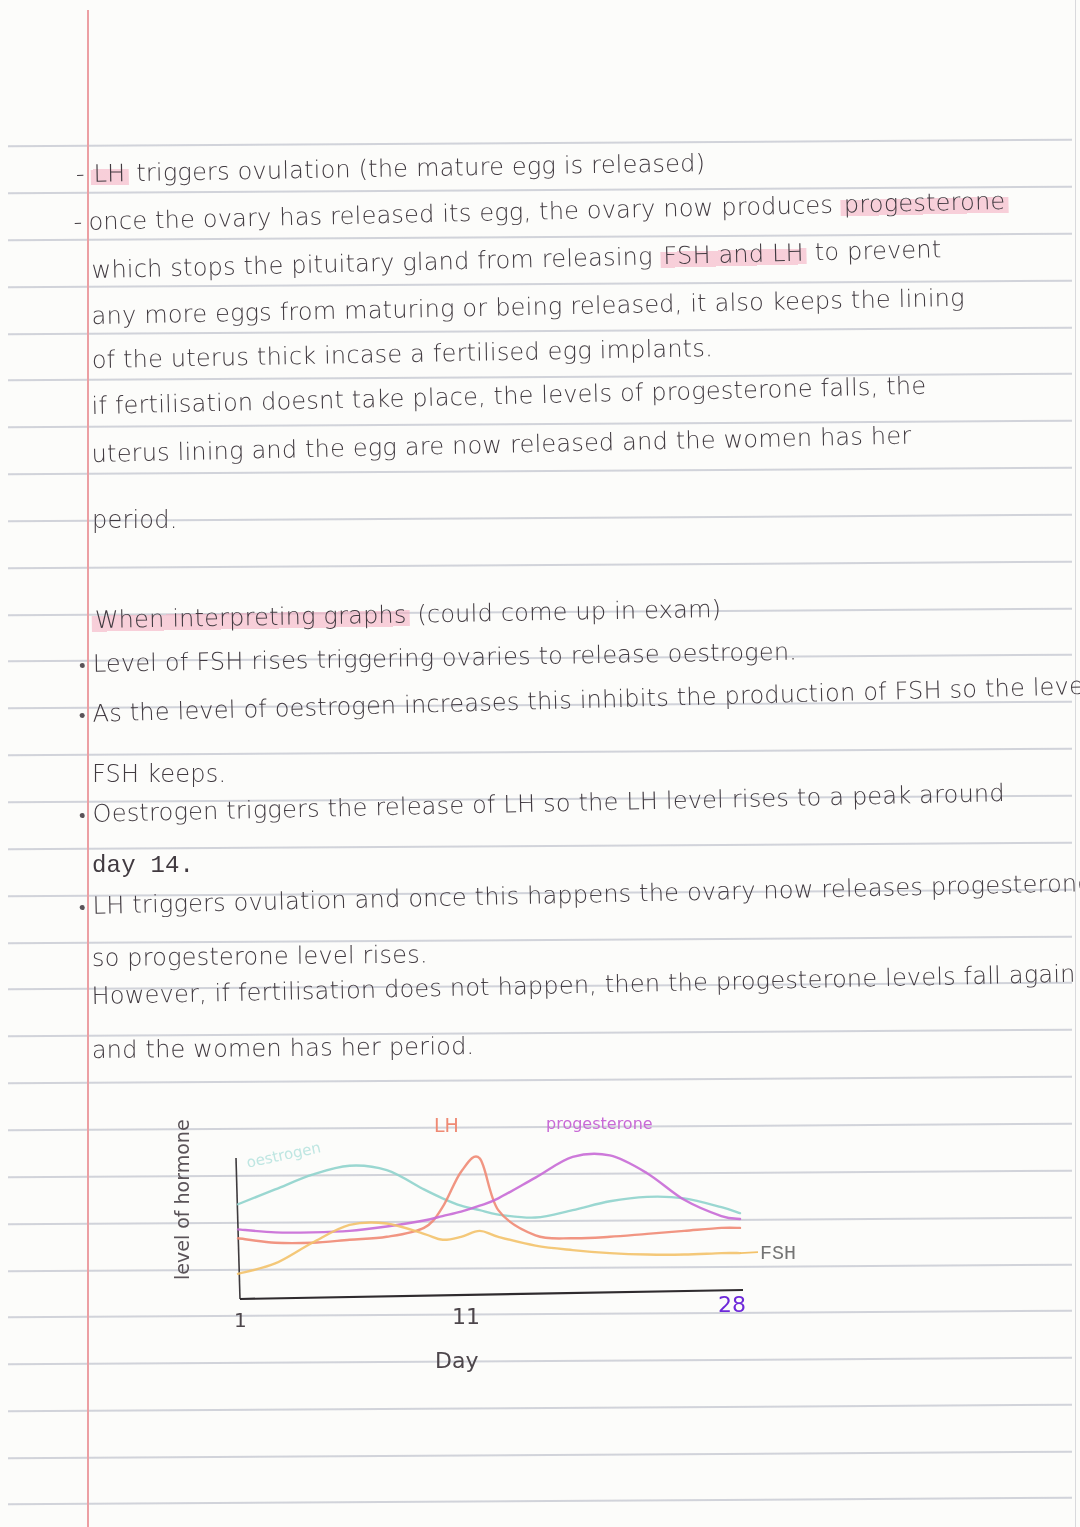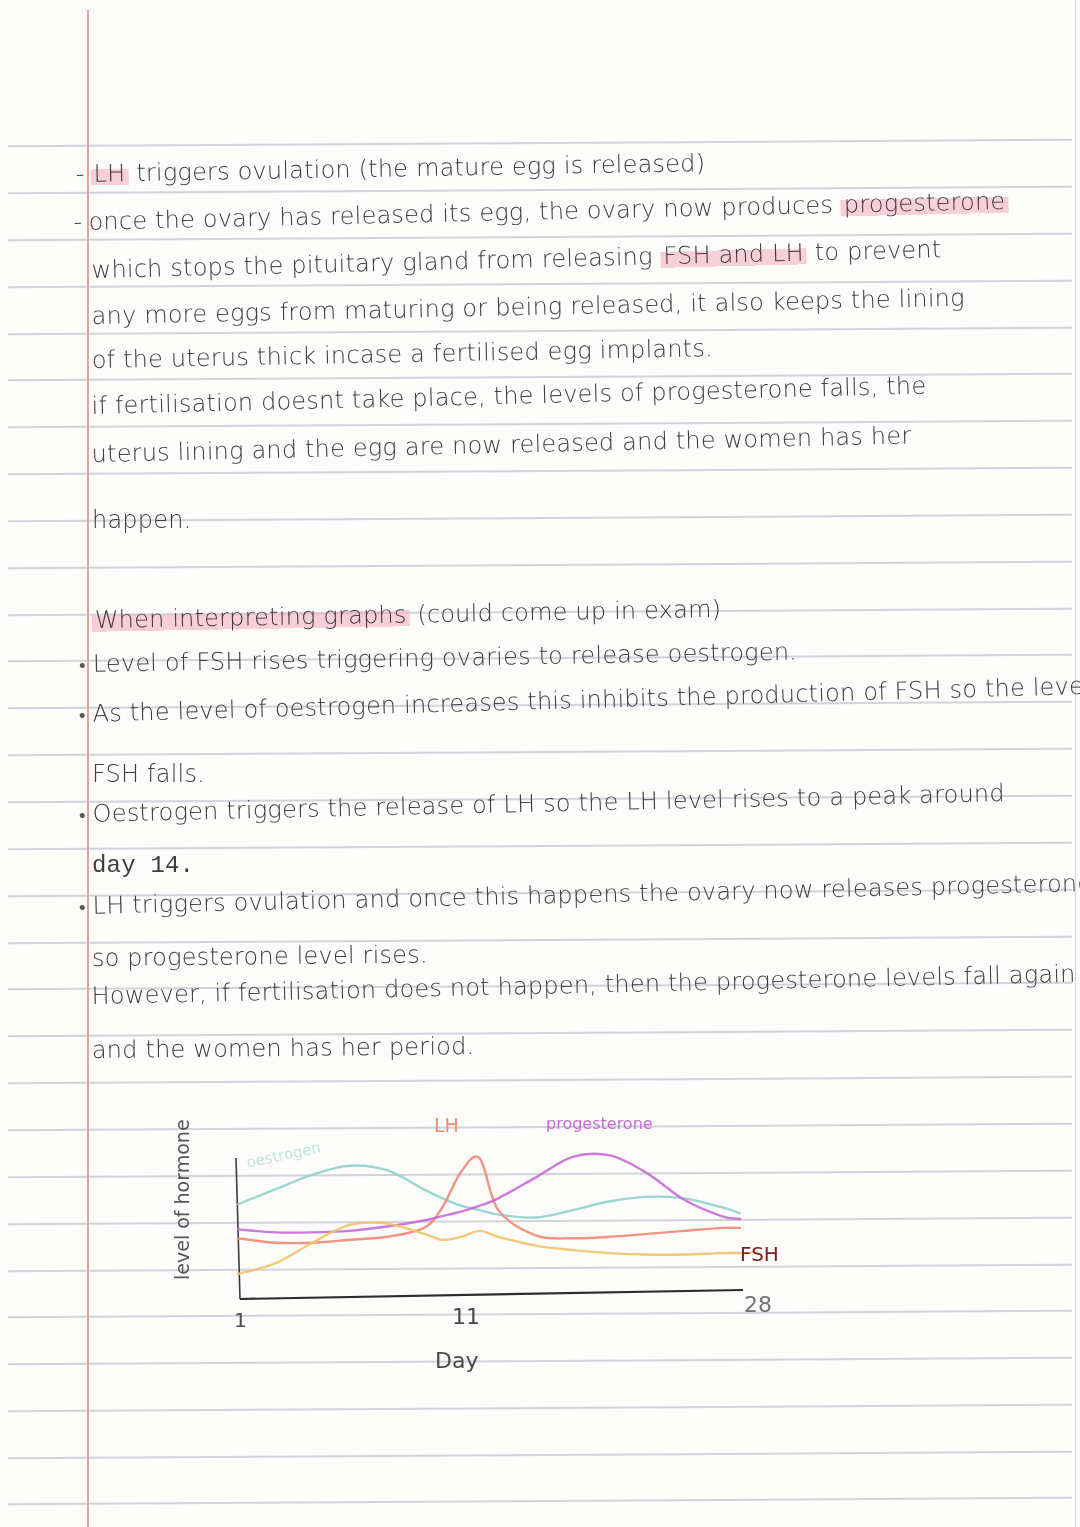--- a/index.html
+++ b/index.html
@@ -129,30 +129,30 @@
   <div class="right-curl"></div>
 
   <div id="section1">
       <div class="line-text" style="left: 76px; top: 160px; transform: rotate(-1deg);"><span class="dash">-</span><span class="hl">LH</span><span> triggers ovulation (the mature egg is released)</span></div>
       <div class="line-text" style="left: 74px; top: 208px; transform: rotate(-1.3deg);"><span class="dash">-</span><span>once the ovary has released its egg, the ovary now produces </span><span class="hl">progesterone</span></div>
       <div class="line-text" style="left: 92px; top: 256px; transform: rotate(-1.4deg);"><span>which stops the pituitary gland from releasing </span><span class="hl">FSH and LH</span><span> to prevent</span></div>
       <div class="line-text" style="left: 92px; top: 302px; transform: rotate(-1.2deg);"><span>any more eggs from maturing or being released, it also keeps the lining</span></div>
       <div class="line-text" style="left: 92px; top: 346px; transform: rotate(-1.1deg);"><span>of the uterus thick incase a fertilised egg implants.</span></div>
       <div class="line-text" style="left: 92px; top: 392px; transform: rotate(-1.4deg);"><span>if fertilisation doesnt take place, the levels of progesterone falls, the</span></div>
       <div class="line-text" style="left: 92px; top: 440px; transform: rotate(-1.3deg);"><span>uterus lining and the egg are now released and the women has her</span></div>
-      <div class="line-text" style="left: 92px; top: 506px; transform: rotate(0deg);"><span>happen.</span></div>
+      <div class="line-text" style="left: 92px; top: 506px; transform: rotate(0deg);"><span>period.</span></div>
     </div>
 
   <div class="line-text" style="left:92px; top:606px; transform: rotate(-1deg);">
     <span class="hl">When interpreting graphs</span><span> (could come up in exam)</span>
   </div>
   <div id="section2">
       <div class="line-text" style="left: 80px; top: 650px; transform: rotate(-1deg);"><span class="bullet-dot"></span><span>Level of FSH rises triggering ovaries to release oestrogen.</span></div>
       <div class="line-text" style="left: 80px; top: 700px; transform: rotate(-1.6deg);"><span class="bullet-dot"></span><span>As the level of oestrogen increases this inhibits the production of FSH so the level of</span></div>
-      <div class="line-text" style="left: 92px; top: 760px; transform: rotate(0deg);"><span>FSH falls.</span></div>
+      <div class="line-text" style="left: 92px; top: 760px; transform: rotate(0deg);"><span>FSH keeps.</span></div>
       <div class="line-text" style="left: 80px; top: 800px; transform: rotate(-1.3deg);"><span class="bullet-dot"></span><span>Oestrogen triggers the release of LH so the LH level rises to a peak around</span></div>
       <div class="line-text" style="left: 92px; top: 852px; transform: rotate(0deg); font-family: Liberation Mono, monospace;"><span>day 14.</span></div>
       <div class="line-text" style="left: 80px; top: 892px; transform: rotate(-1.3deg);"><span class="bullet-dot"></span><span>LH triggers ovulation and once this happens the ovary now releases progesterone</span></div>
       <div class="line-text" style="left: 92px; top: 944px; transform: rotate(-0.6deg);"><span>so progesterone level rises.</span></div>
       <div class="line-text" style="left: 92px; top: 982px; transform: rotate(-1.3deg);"><span>However, if fertilisation does not happen, then the progesterone levels fall again</span></div>
       <div class="line-text" style="left: 92px; top: 1036px; transform: rotate(-0.6deg);"><span>and the women has her period.</span></div>
     </div>
 
   <div class="chart-wrap">
     <svg id="chart-svg" width="700" height="300">
@@ -161,20 +161,20 @@
         <path d="M 88 104.24 C 94.19753086419753 101.77333333333333, 112.79012345679013 94.37333333333333, 125.18518518518519 89.44 C 137.58024691358025 84.50666666666666, 149.97530864197532 78.58666666666667, 162.37037037037038 74.64 C 174.76543209876544 70.69333333333333, 187.16049382716048 66.49999999999999, 199.55555555555554 65.75999999999999 C 211.9506172839506 65.02, 224.34567901234567 66.25333333333333, 236.74074074074073 70.2 C 249.1358024691358 74.14666666666668, 264.6296296296296 84.75333333333333, 273.9259259259259 89.44 C 283.22222222222223 94.12666666666667, 286.32098765432096 95.60666666666667, 292.5185185185185 98.32000000000001 C 298.716049382716 101.03333333333335, 304.91358024691357 103.74666666666667, 311.1111111111111 105.72 C 317.3086419753086 107.69333333333333, 323.5061728395062 108.68, 329.7037037037037 110.16000000000001 C 335.9012345679012 111.64000000000001, 339 113.36666666666666, 348.2962962962963 114.6 C 357.5925925925926 115.83333333333333, 373.08641975308643 118.3, 385.48148148148147 117.56 C 397.8765432098765 116.82000000000001, 410.2716049382716 112.87333333333335, 422.66666666666663 110.16000000000001 C 435.06172839506166 107.44666666666667, 447.4567901234568 103.5, 459.85185185185185 101.28 C 472.2469135802469 99.06, 484.641975308642 97.33333333333331, 497.037037037037 96.83999999999999 C 509.43209876543204 96.34666666666666, 521.8271604938271 96.59333333333333, 534.2222222222222 98.32000000000001 C 546.6172839506172 100.04666666666668, 562.1111111111111 104.73333333333333, 571.4074074074074 107.2 C 580.7037037037037 109.66666666666667, 586.9012345679013 112.13333333333334, 590 113.12" stroke="#8fd3cc" stroke-width="2.4" fill="none" stroke-linecap="round" opacity="0.9"></path>
         <path d="M 88 138.28 C 94.19753086419753 139.02, 112.79012345679013 141.98, 125.18518518518519 142.72 C 137.58024691358025 143.46, 149.97530864197532 143.21333333333334, 162.37037037037038 142.72 C 174.76543209876544 142.22666666666666, 187.16049382716048 140.74666666666667, 199.55555555555554 139.76 C 211.9506172839506 138.7733333333333, 224.34567901234567 138.77333333333334, 236.74074074074073 136.8 C 249.1358024691358 134.82666666666668, 264.6296296296296 132.85333333333332, 273.9259259259259 127.92 C 283.22222222222223 122.98666666666666, 286.32098765432096 116.57333333333334, 292.5185185185185 107.2 C 298.716049382716 97.82666666666667, 304.91358024691357 79.82, 311.1111111111111 71.67999999999999 C 317.3086419753086 63.53999999999999, 323.5061728395062 51.94666666666665, 329.7037037037037 58.359999999999985 C 335.9012345679012 64.77333333333333, 339 97.33333333333334, 348.2962962962963 110.16000000000001 C 357.5925925925926 122.98666666666668, 373.08641975308643 130.63333333333333, 385.48148148148147 135.32 C 397.8765432098765 140.00666666666666, 410.2716049382716 138.03333333333333, 422.66666666666663 138.28 C 435.06172839506166 138.52666666666667, 447.4567901234568 137.54000000000002, 459.85185185185185 136.8 C 472.2469135802469 136.06, 484.641975308642 134.82666666666668, 497.037037037037 133.84 C 509.43209876543204 132.85333333333332, 521.8271604938271 131.86666666666667, 534.2222222222222 130.88 C 546.6172839506172 129.89333333333332, 562.1111111111111 128.41333333333333, 571.4074074074074 127.92 C 580.7037037037037 127.42666666666668, 586.9012345679013 127.92, 590 127.92" stroke="#ef8a74" stroke-width="2.4" fill="none" stroke-linecap="round" opacity="0.9"></path>
         <path d="M 88 129.39999999999998 C 94.19753086419753 129.89333333333332, 112.79012345679013 131.86666666666667, 125.18518518518519 132.36 C 137.58024691358025 132.85333333333335, 149.97530864197532 132.60666666666668, 162.37037037037038 132.36 C 174.76543209876544 132.11333333333334, 187.16049382716048 131.86666666666667, 199.55555555555554 130.88 C 211.9506172839506 129.89333333333332, 224.34567901234567 128.16666666666666, 236.74074074074073 126.44 C 249.1358024691358 124.71333333333334, 264.6296296296296 122.24666666666667, 273.9259259259259 120.52 C 283.22222222222223 118.79333333333332, 286.32098765432096 117.56, 292.5185185185185 116.08 C 298.716049382716 114.6, 304.91358024691357 113.36666666666665, 311.1111111111111 111.63999999999999 C 317.3086419753086 109.91333333333333, 323.5061728395062 107.94, 329.7037037037037 105.72 C 335.9012345679012 103.5, 339 103.00666666666667, 348.2962962962963 98.32000000000001 C 357.5925925925926 93.63333333333334, 373.08641975308643 84.50666666666666, 385.48148148148147 77.6 C 397.8765432098765 70.69333333333333, 410.2716049382716 60.57999999999999, 422.66666666666663 56.879999999999995 C 435.06172839506166 53.18, 447.4567901234568 52.686666666666675, 459.85185185185185 55.400000000000006 C 472.2469135802469 58.11333333333334, 484.641975308642 65.75999999999999, 497.037037037037 73.16 C 509.43209876543204 80.56, 521.8271604938271 92.64666666666666, 534.2222222222222 99.8 C 546.6172839506172 106.95333333333333, 562.1111111111111 112.87333333333333, 571.4074074074074 116.08 C 580.7037037037037 119.28666666666666, 586.9012345679013 118.54666666666665, 590 119.03999999999999" stroke="#c86ad6" stroke-width="2.4" fill="none" stroke-linecap="round" opacity="0.9"></path>
         <path d="M 88 173.8 C 94.19753086419753 172.07333333333335, 112.79012345679013 168.62, 125.18518518518519 163.44 C 137.58024691358025 158.26, 149.97530864197532 149.13333333333333, 162.37037037037038 142.72 C 174.76543209876544 136.30666666666667, 187.16049382716048 128.16666666666669, 199.55555555555554 124.96000000000001 C 211.9506172839506 121.75333333333334, 224.34567901234567 121.99999999999999, 236.74074074074073 123.47999999999999 C 249.1358024691358 124.96, 264.6296296296296 131.12666666666667, 273.9259259259259 133.84 C 283.22222222222223 136.55333333333334, 286.32098765432096 139.26666666666665, 292.5185185185185 139.76 C 298.716049382716 140.25333333333333, 304.91358024691357 138.28, 311.1111111111111 136.8 C 317.3086419753086 135.32000000000002, 323.5061728395062 130.88, 329.7037037037037 130.88 C 335.9012345679012 130.88, 339 134.33333333333334, 348.2962962962963 136.8 C 357.5925925925926 139.26666666666668, 373.08641975308643 143.46, 385.48148148148147 145.68 C 397.8765432098765 147.9, 410.2716049382716 148.88666666666666, 422.66666666666663 150.12 C 435.06172839506166 151.35333333333335, 447.4567901234568 152.34, 459.85185185185185 153.08 C 472.2469135802469 153.82000000000002, 484.641975308642 154.31333333333333, 497.037037037037 154.56 C 509.43209876543204 154.80666666666667, 521.8271604938271 154.80666666666667, 534.2222222222222 154.56 C 546.6172839506172 154.31333333333333, 562.1111111111111 153.32666666666668, 571.4074074074074 153.08 C 580.7037037037037 152.83333333333334, 586.9012345679013 153.08, 590 153.08" stroke="#f3c26a" stroke-width="2.4" fill="none" stroke-linecap="round" opacity="0.9"></path>
         <path d="M 590 153.08 L 608 152.08" stroke="#f3c26a" stroke-width="1.6" fill="none"></path>
       </svg>
     <div class="chart-label" style="left:22px; top:68px; font-size:19px; color:#5a5358; transform: rotate(-90deg); transform-origin: left top; top:180px; line-height:20px; text-align:center; width:110px;">level of hormone</div>
     <div class="chart-label" style="left:285px; top:248px; font-size:22px; color:#4d464b;">Day</div>
     <div class="chart-label" style="left:84px; top:208px; font-size:20px; color:#4d464b;">1</div>
     <div class="chart-label" style="left:302px; top:204px; font-size:22px; color:#4d464b;">11</div>
-    <div class="chart-label" style="left:594px; top:192px; font-size:22px; color:#737373;text-align:right;">28</div>
+    <div class="chart-label" style="left:568px; top:192px; font-size:22px; color:#6d28d9;text-align:right;">28</div>
     <div class="chart-label" style="left:96px; top:46px; font-size:15px; color:#bfe6e2; transform: rotate(-12deg);">oestrogen</div>
     <div class="chart-label" style="left:284px; top:14px; font-size:19px; color:#ef8a74;">LH</div>
     <div class="chart-label" style="left:396px; top:14px; font-size:16px; color:#c86ad6;">progesterone</div>
-    <div class="chart-label" style="left:590px; top:142px; font-size:20px; color:#7f1d1d;">FSH</div>
+    <div class="chart-label" style="left:610px; top:142px; font-size:20px; color:#737373;font-family:Liberation Mono, monospace;">FSH</div>
   </div>
 
 </div>
 
 </body></html>

